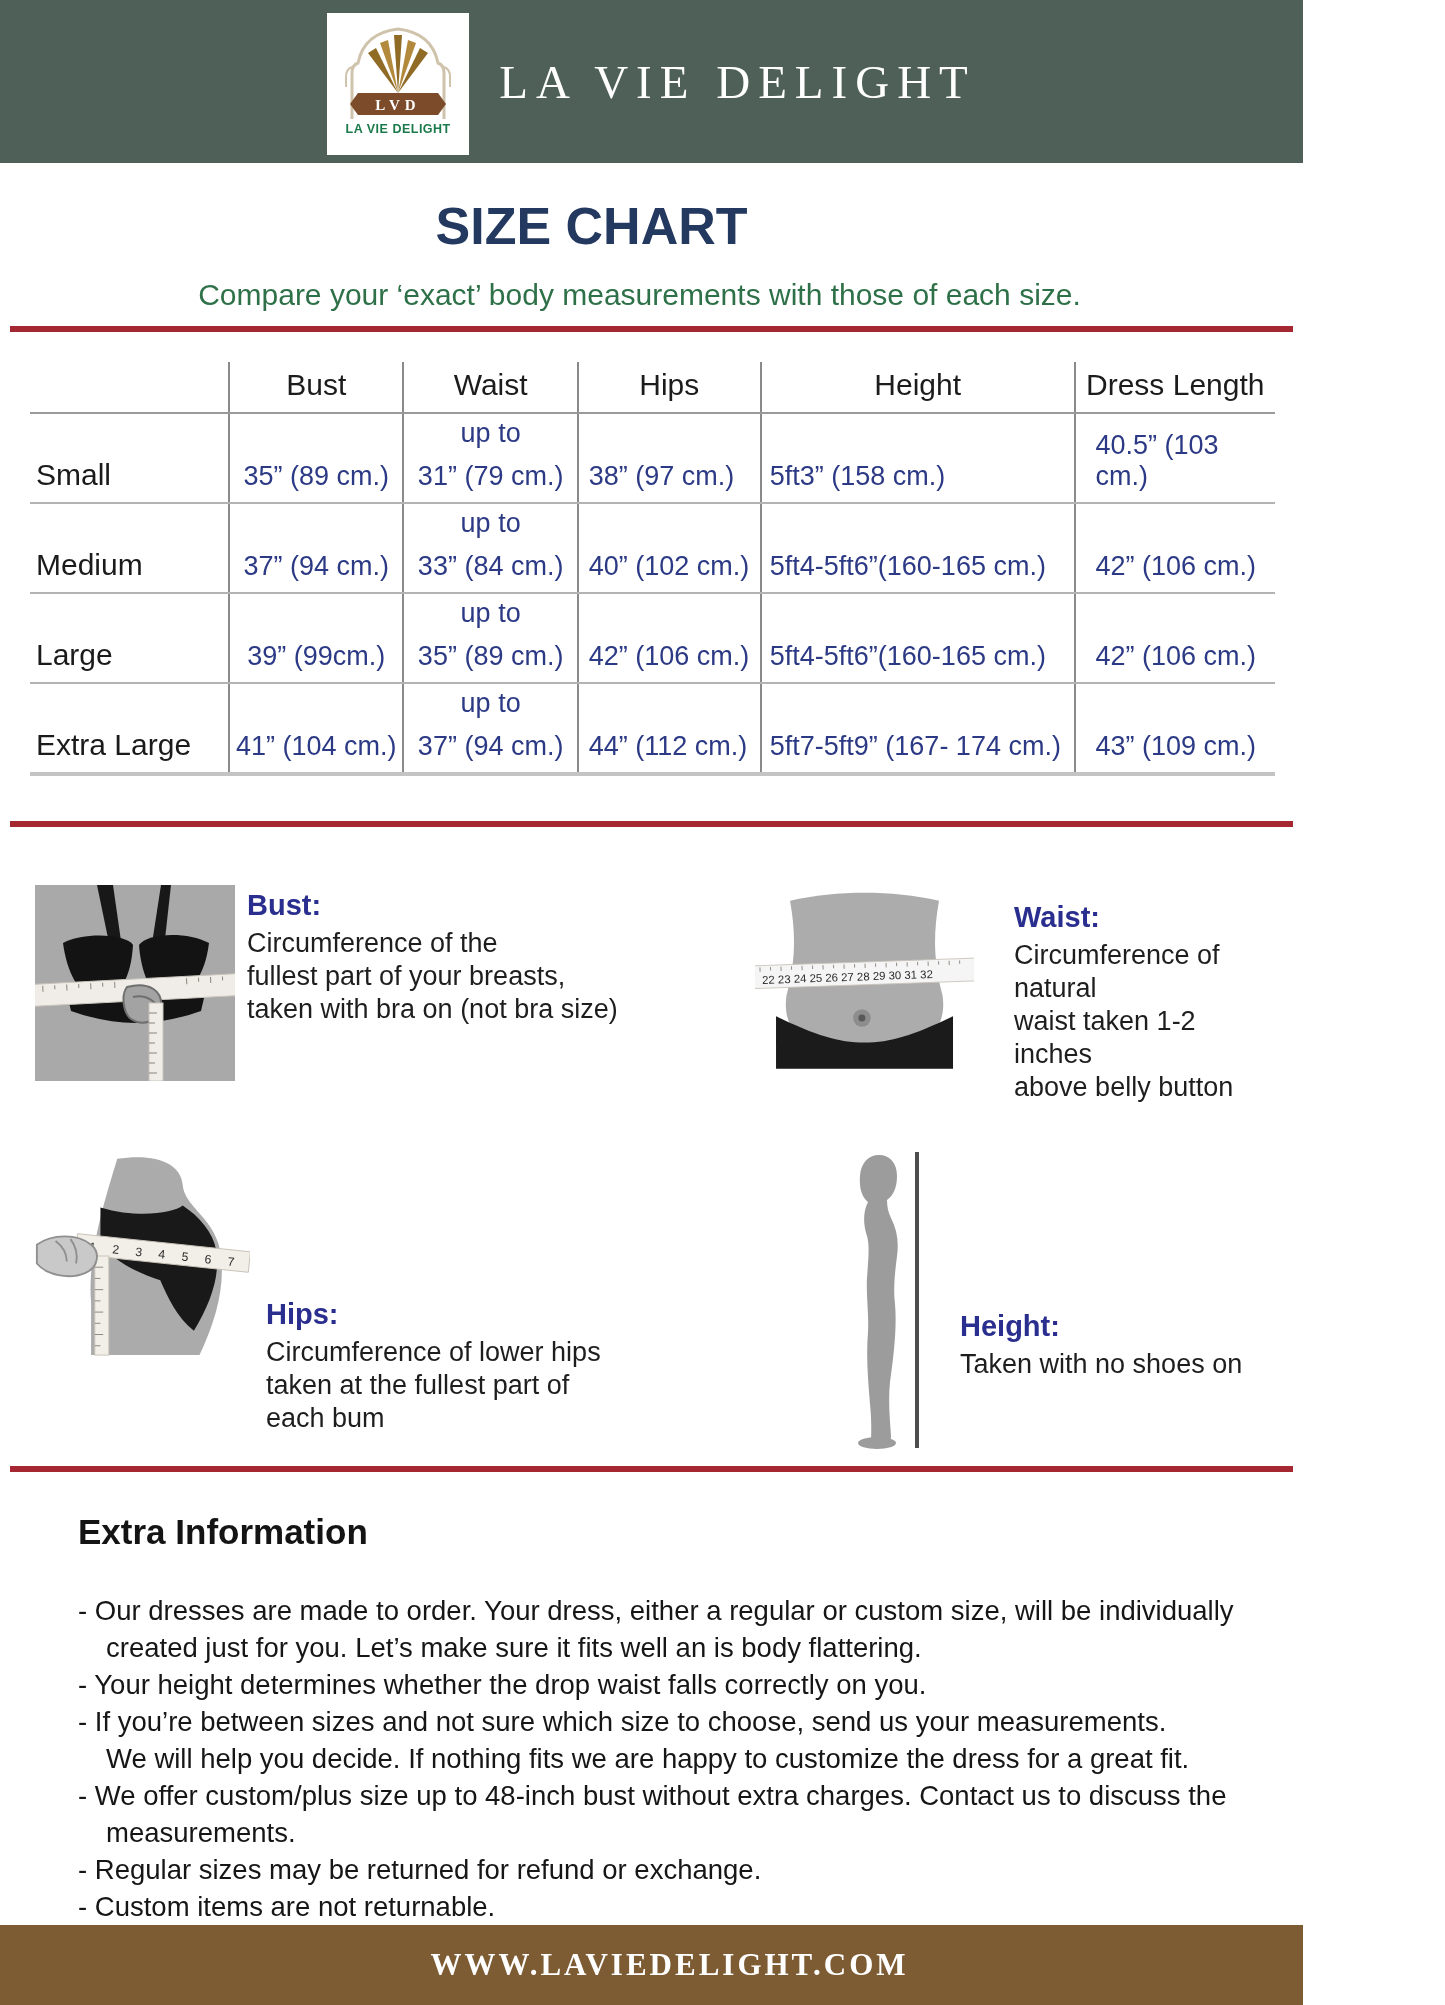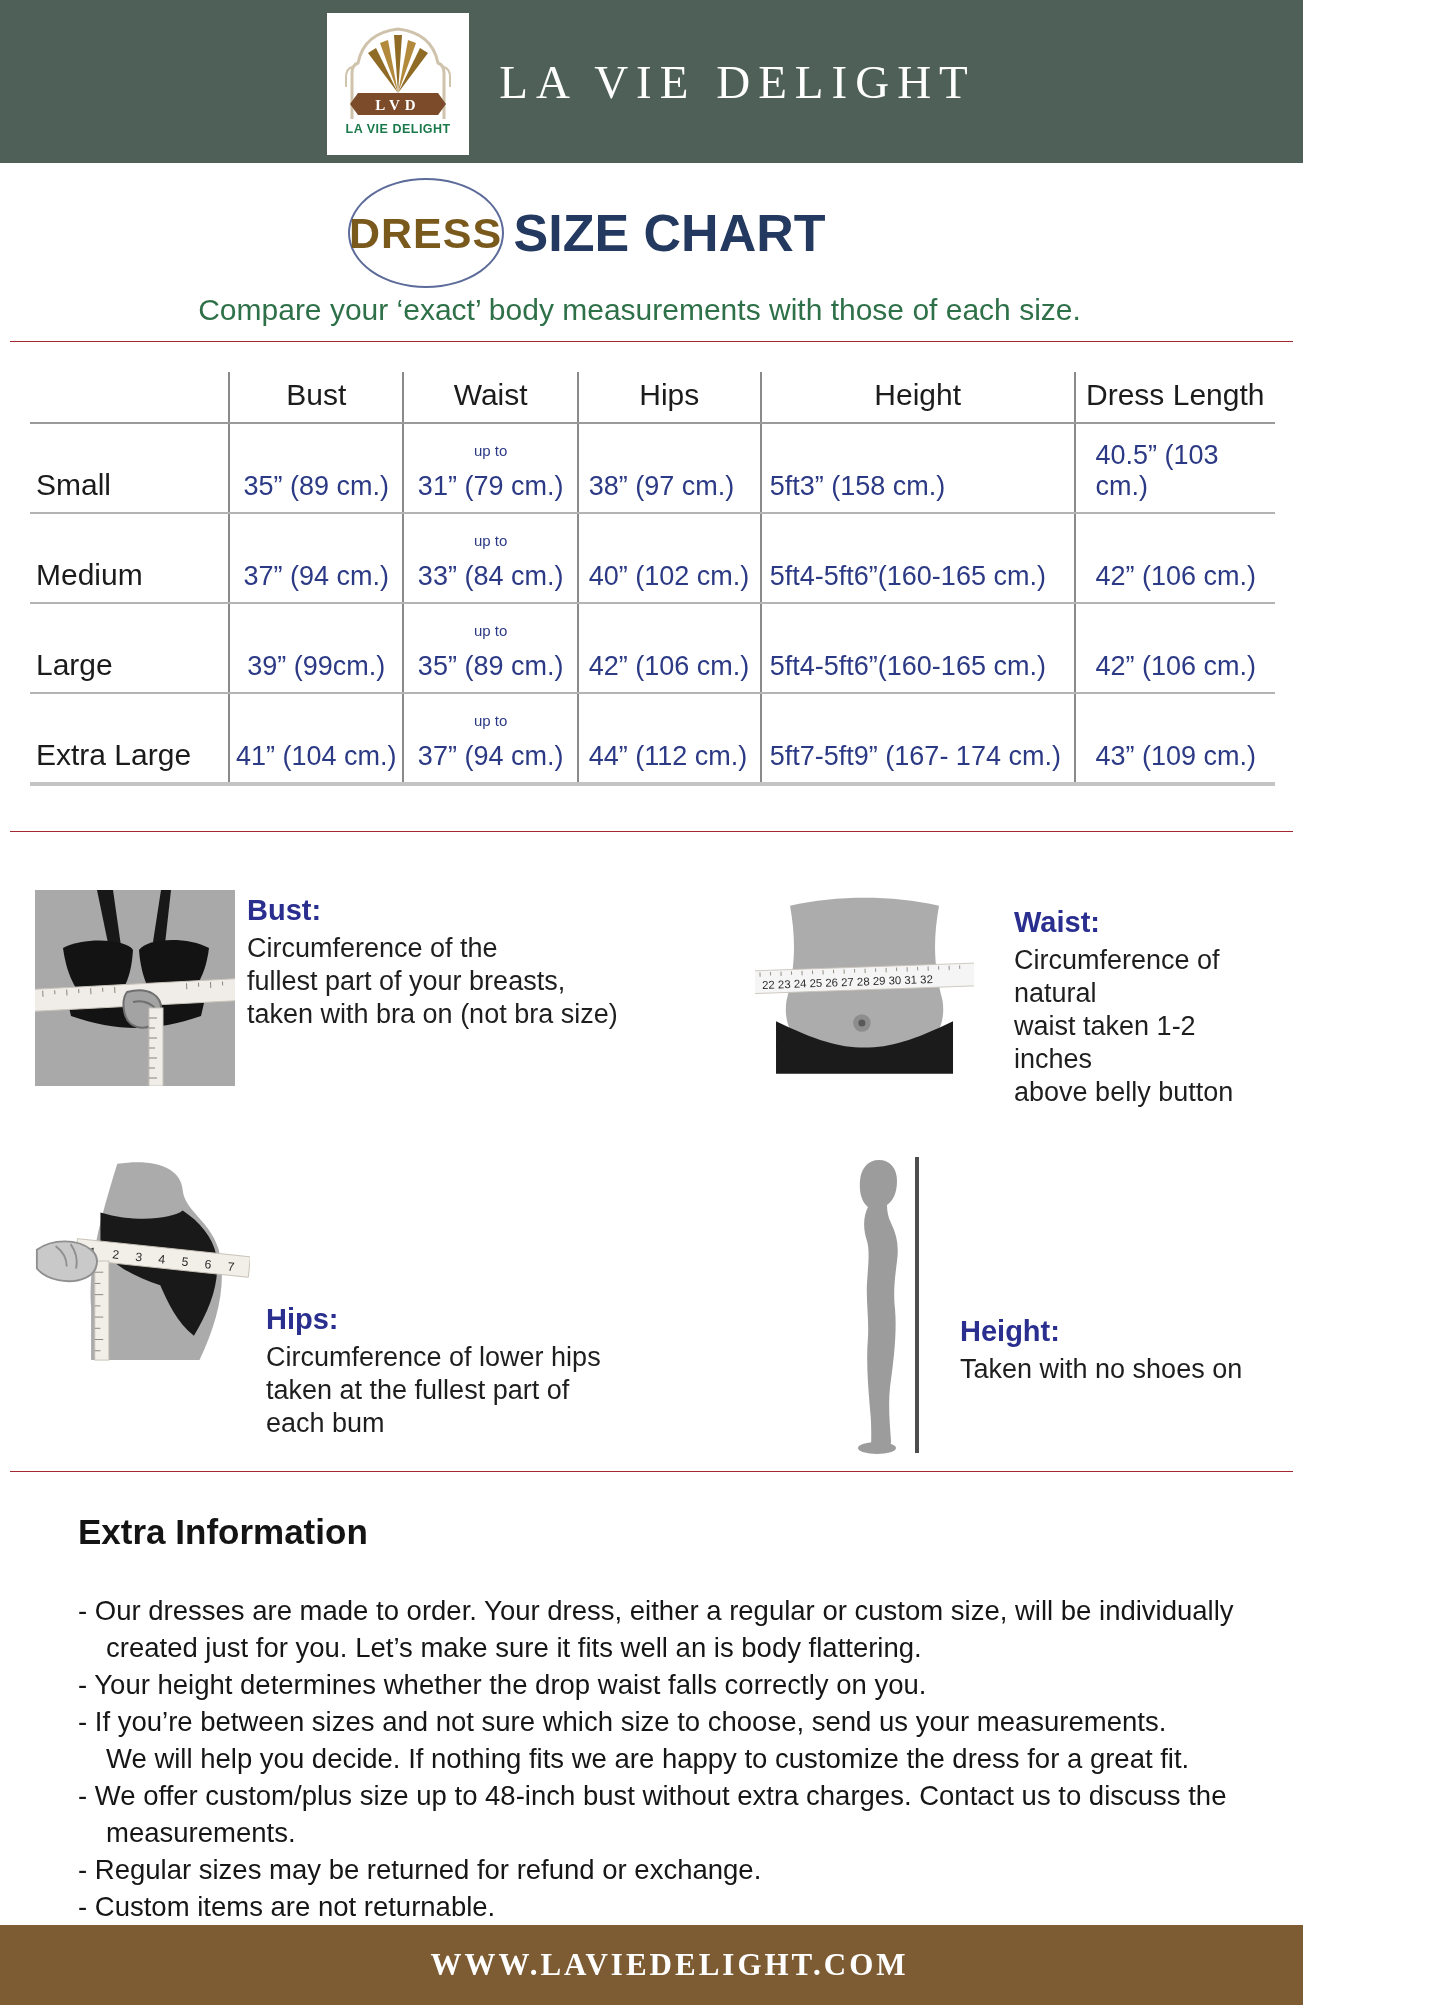--- a/index.html
+++ b/index.html
@@ -42,21 +42,21 @@
   .size-table td {
     height:77px; vertical-align:bottom; padding-bottom:10px;
     border-bottom:2px solid #b3b3b3; font-size:27px; color:#2c3a85;
   }
   .size-table tr:last-child td { border-bottom:4px solid #c4c4c4; }
   td.c-size { font-size:30px; color:#1b1b1b; padding-left:6px; }
   td.c-bust, td.c-waist { text-align:center; }
   td.c-hips { padding-left:10px; }
   td.c-height { padding-left:8px; }
   td.c-len { padding-left:20px; }
-  .upto { font-size:15px; margin-bottom:12px; }
+  .upto { font-size:27px; margin-bottom:12px; }
 
   
   .measure-section { padding:0 35px; margin-top:58px; }
   .m-row { display:grid; grid-template-columns:720px 1fr; }
   .m-row2 { margin-top:46px; }
   .m-block { display:flex; align-items:flex-start; }
   .m-text { }
   .m-label { font-size:29px; font-weight:bold; color:#2a2f8f; margin-bottom:5px; }
   .m-line { font-size:27px; color:#1e1e1e; line-height:1.22; }
   .bust-block .m-text { margin-left:12px; margin-top:4px; }
@@ -95,23 +95,20 @@
         <path d="M60,76 L82,31 L90,36 Z" fill="#8f6b25"></path>
         <polygon points="20,76 100,76 108,87 100,98 20,98 12,87" fill="#7b4b2a"></polygon>
         <text x="60" y="93" text-anchor="middle" font-family="Liberation Serif, serif" font-size="15" font-weight="bold" letter-spacing="5" fill="#ffffff">LVD</text>
       </svg>
       <div class="logo-caption">LA VIE DELIGHT</div>
     </div>
     <div class="brand-title">LA VIE DELIGHT</div>
   </div>
 
   <div class="title-row">
-    <div class="dress-oval">
-      <span class="dress-text">DRESS</span>
-    </div>
     <span class="sizechart-text">SIZE CHART</span>
   </div>
   <div class="subtitle">Compare your ‘exact’ body measurements with those of each size.</div>
   <div class="red-hr"></div>
 
   <div class="size-table-wrap">
     <table class="size-table">
       <colgroup>
         <col style="width:16%">
           <col style="width:14%">

